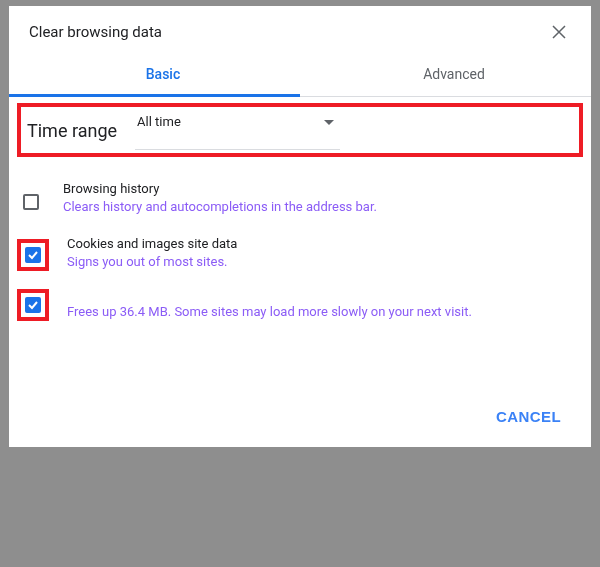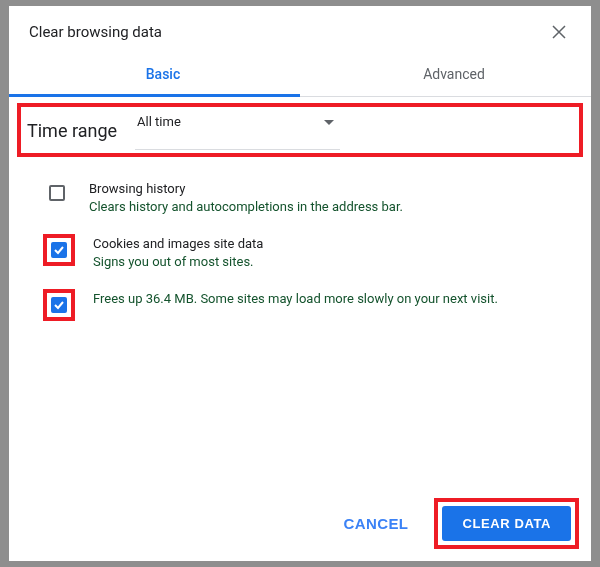--- a/index.html
+++ b/index.html
@@ -8,21 +8,21 @@
       background: #7a7a7a;
       width: 600px;
       height: 567px;
       overflow: hidden;
       font-size: 13px;
       color: #202124;
     }
     .dialog {
       background: #fff;
       margin: 6px 9px 12px 9px;
-      height: 555px;
+      height: 441px;
       display: flex;
       flex-direction: column;
       position: relative;
     }
     .dialog-header {
       display: flex;
       align-items: center;
       justify-content: space-between;
       padding: 14px 20px 10px 20px;
     }
@@ -93,22 +93,22 @@
     }
     .time-value {
       font-size: 13px;
       color: #202124;
     }
     .dropdown-caret {
       color: #5f6368;
     }
     .option-row {
       display: flex;
-      align-items: flex-start;
-      padding: 8px 18px 10px 34px;
+      align-items: flex-end;
+      padding: 8px 18px 10px 8px;
       gap: 18px;
     }
     .checkbox-wrap {
       display: flex;
       align-items: center;
       justify-content: center;
       width: 28px;
       height: 28px;
     }
     .checkbox-wrap.framed {
@@ -133,21 +133,21 @@
     .checkbox.checked svg { display: block; }
     .checkbox svg { display: none; }
     .option-text { flex: 1; padding-top: 2px;}
     .option-title {
       font-size: 13px;
       color: #202124;
       margin-bottom: 3px;
     }
     .option-desc {
       font-size: 13px;
-      color: #14532d;
+      color: #8b5cf6;
       line-height: 1.3;
     }
     .footer {
       display: flex;
       justify-content: flex-end;
       align-items: center;
       gap: 8px;
       padding: 10px 12px 12px 12px;
     }
     .btn-cancel {
@@ -259,18 +259,15 @@
       </div>
       <div class="option-text">
         <div class="option-desc">Frees up 36.4 MB. Some sites may load more slowly on your next visit.</div>
       </div>
     </div>
 
   </div>
 
   <div class="footer">
     <button class="btn-cancel">CANCEL</button>
-    <div class="btn-primary-frame">
-      <button class="btn-primary">CLEAR DATA</button>
-    </div>
   </div>
 
 </div>
 
 </body></html>

